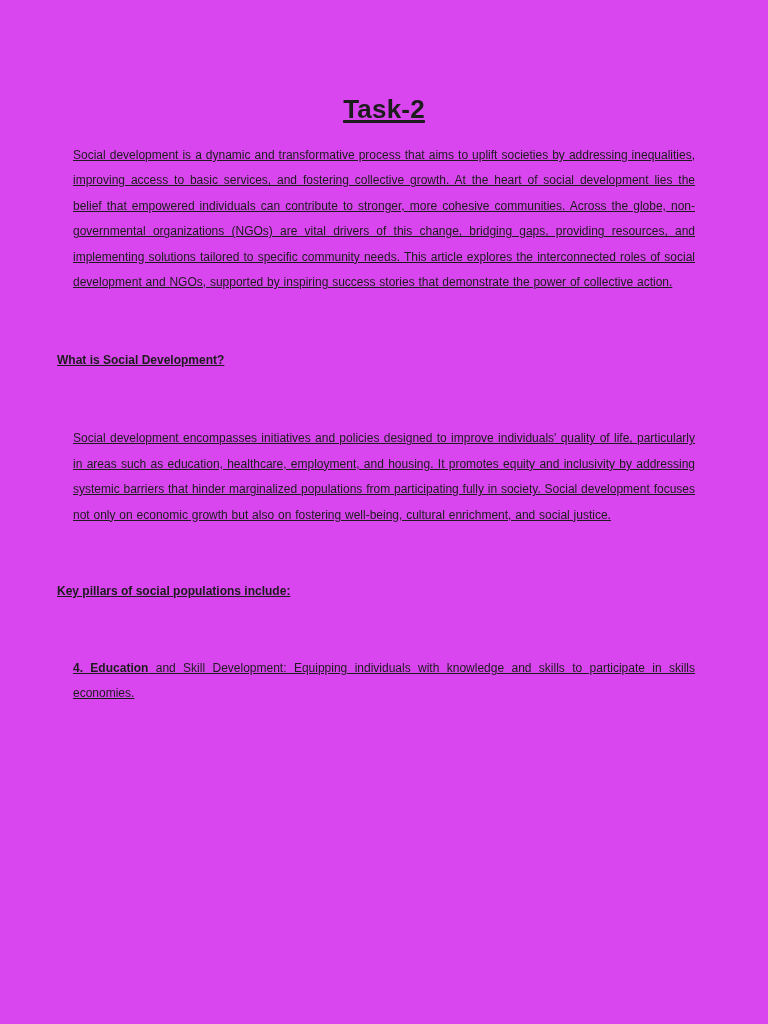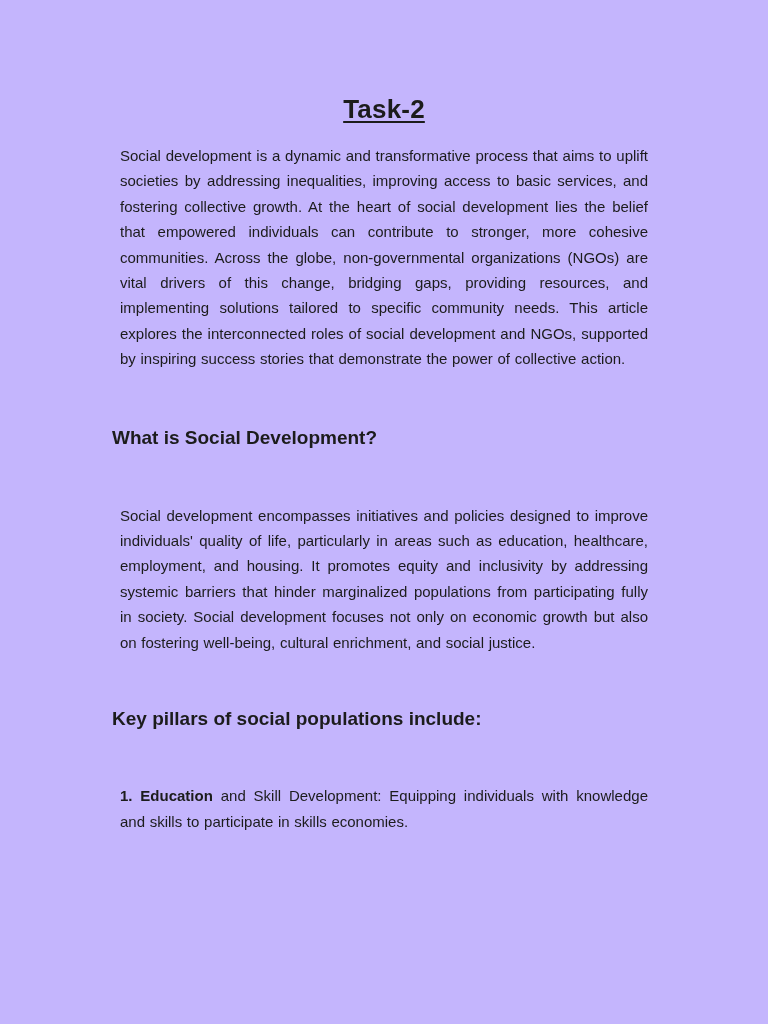--- a/index.html
+++ b/index.html
@@ -11,50 +11,51 @@
     width: 768px;
     height: 1024px;
     font-family: "Liberation Sans", sans-serif;
     color: #1c1c1c;
     overflow: hidden;
   }
   .page {
     box-sizing: border-box;
     width: 768px;
     height: 1024px;
-    padding: 0 112px;
-    background: #c4b5fd;
+    padding: 0 57px;
+    background: #d946ef;
+    text-decoration: underline;
   }
   .doc-title {
     margin: 0;
     padding-top: 92px;
     text-align: center;
     font-size: 26px;
     font-weight: bold;
     line-height: 34px;
     letter-spacing: 0.2px;
   }
   .doc-title .underlined {
     text-decoration: underline;
     text-decoration-thickness: 2px;
     text-underline-offset: 3px;
   }
   .para {
-    margin: 8px;
+    margin: 16px;
     text-align: justify;
-    font-size: 15px;
+    font-size: 12px;
     line-height: 25.4px;
     word-spacing: 0.5px;
   }
   .intro {
     margin-top: 17px;
   }
   .section-heading {
     margin: 0;
-    font-size: 19px;
+    font-size: 12px;
     font-weight: bold;
     line-height: 25px;
   }
   .h-what-is   { margin-top: 53px; }
   .body-what-is{ margin-top: 53px; }
   .h-pillars   { margin-top: 51px; }
   .pillar-item { margin-top: 52px; }
   .pillar-label {
     font-weight: bold;
   }
@@ -67,15 +68,15 @@
   <h1 class="doc-title"><span class="underlined">Task-2</span></h1>
 
   <p class="para intro">Social development is a dynamic and transformative process that aims to uplift societies by addressing inequalities, improving access to basic services, and fostering collective growth. At the heart of social development lies the belief that empowered individuals can contribute to stronger, more cohesive communities. Across the globe, non-governmental organizations (NGOs) are vital drivers of this change, bridging gaps, providing resources, and implementing solutions tailored to specific community needs. This article explores the interconnected roles of social development and NGOs, supported by inspiring success stories that demonstrate the power of collective action.</p>
 
   <h2 class="section-heading h-what-is">What is Social Development?</h2>
 
   <p class="para body-what-is">Social development encompasses initiatives and policies designed to improve individuals' quality of life, particularly in areas such as education, healthcare, employment, and housing. It promotes equity and inclusivity by addressing systemic barriers that hinder marginalized populations from participating fully in society. Social development focuses not only on economic growth but also on fostering well-being, cultural enrichment, and social justice.</p>
 
   <h2 class="section-heading h-pillars">Key pillars of social populations include:</h2>
 
-  <p class="para pillar-item"><span class="pillar-label">1. Education</span><span> and Skill Development: Equipping individuals with knowledge and skills to participate in skills economies.</span></p>
+  <p class="para pillar-item"><span class="pillar-label">4. Education</span><span> and Skill Development: Equipping individuals with knowledge and skills to participate in skills economies.</span></p>
 
 </div>
 
 </body></html>

